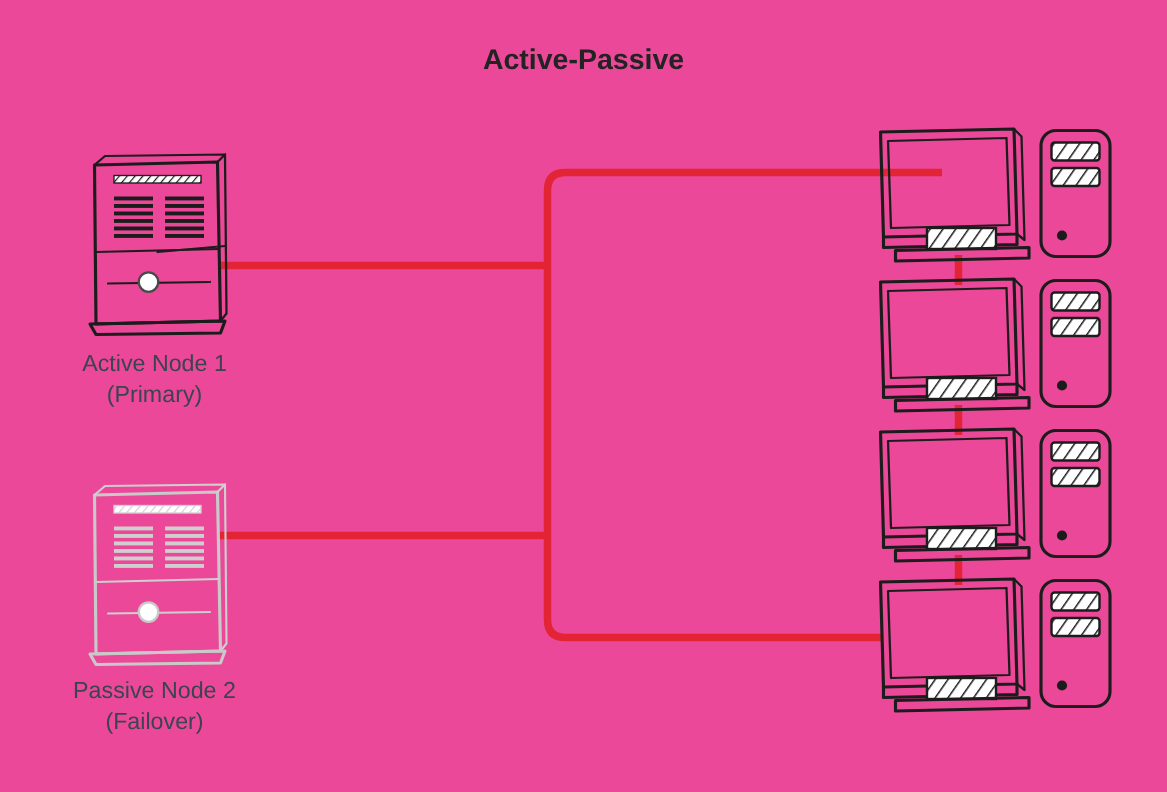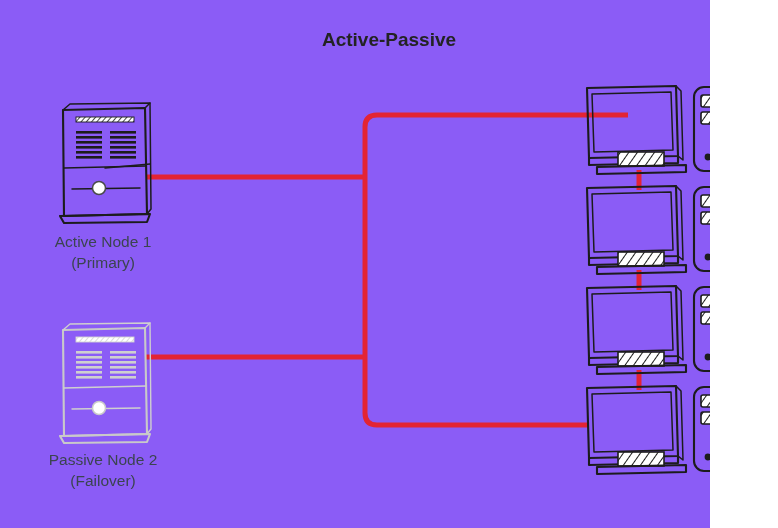--- a/index.html
+++ b/index.html
@@ -5,23 +5,23 @@
   html, body {
     margin: 0;
     padding: 0;
     background: #ffffff;
   }
   body {
     font-family: "Liberation Sans", sans-serif;
   }
   #canvas {
     position: relative;
-    width: 710px;
+    width: 778px;
     height: 528px;
-    background: #8b5cf6;
+    background: #ec4899;
     overflow: hidden;
   }
   #diagram-svg {
     position: absolute;
     left: 0;
     top: 0;
     width: 778px;
     height: 528px;
   }
   .title-text {

